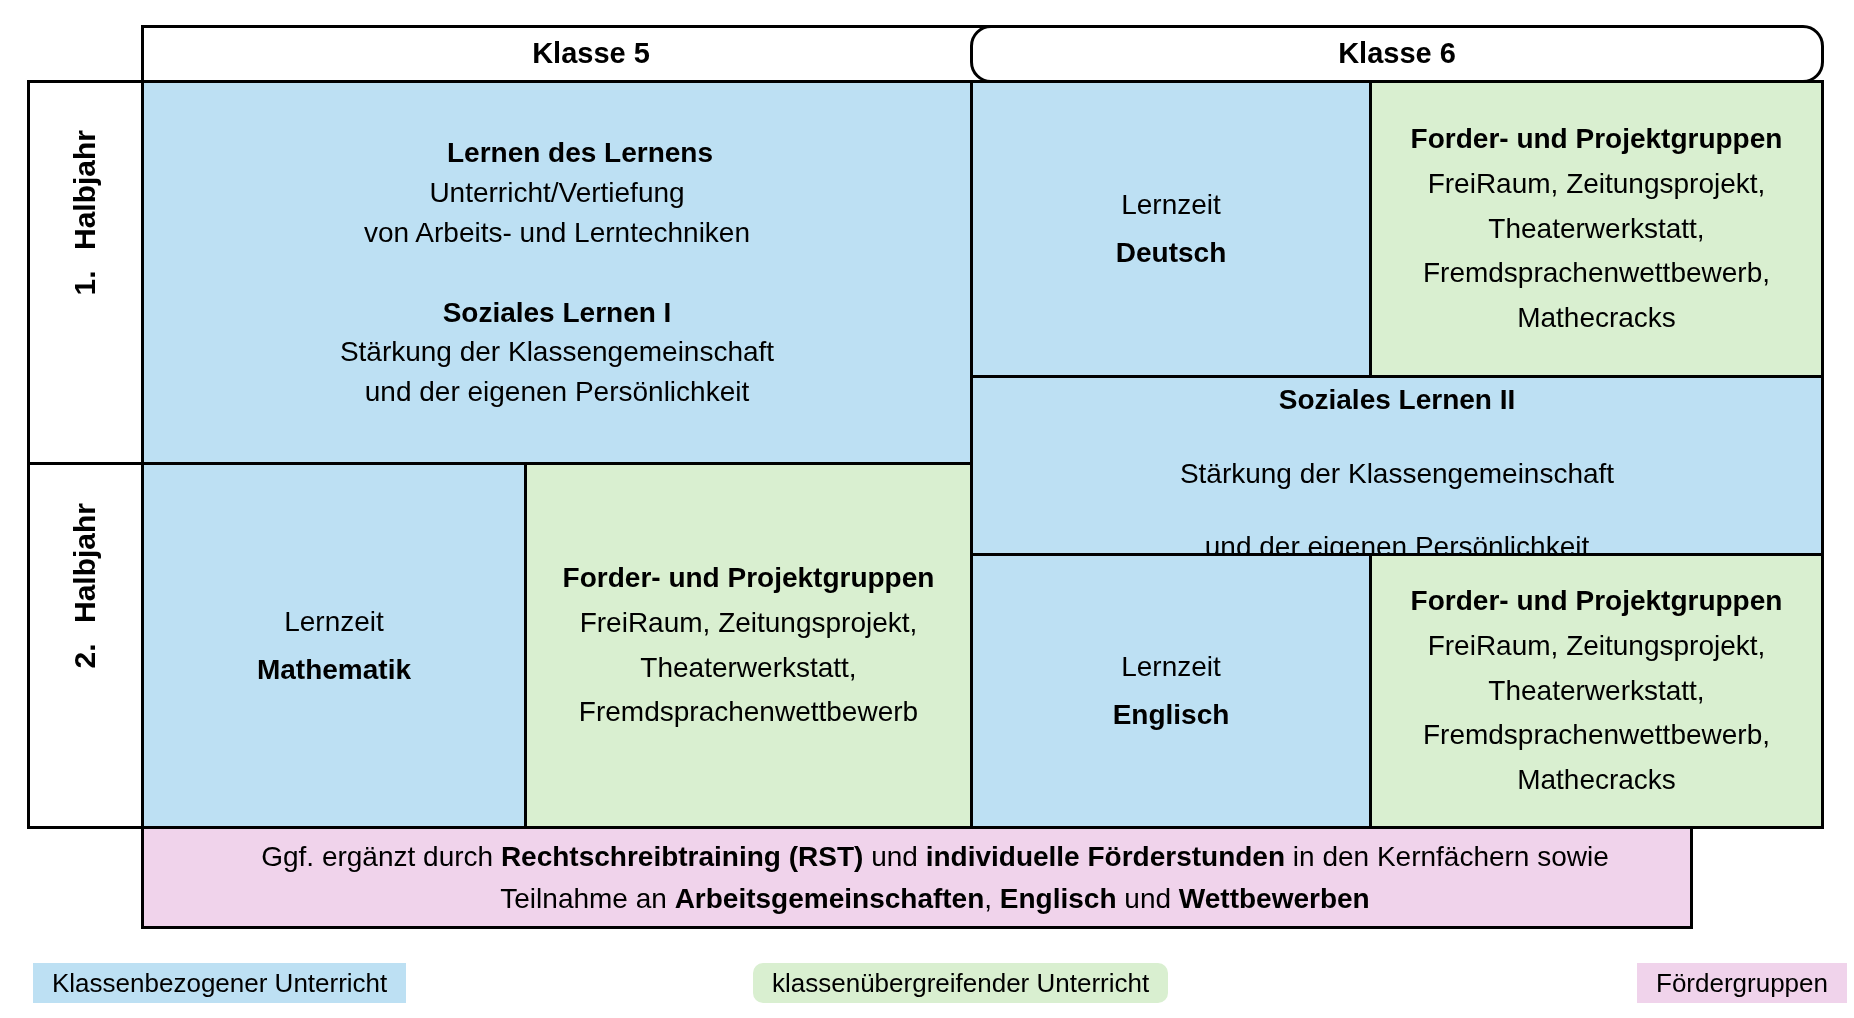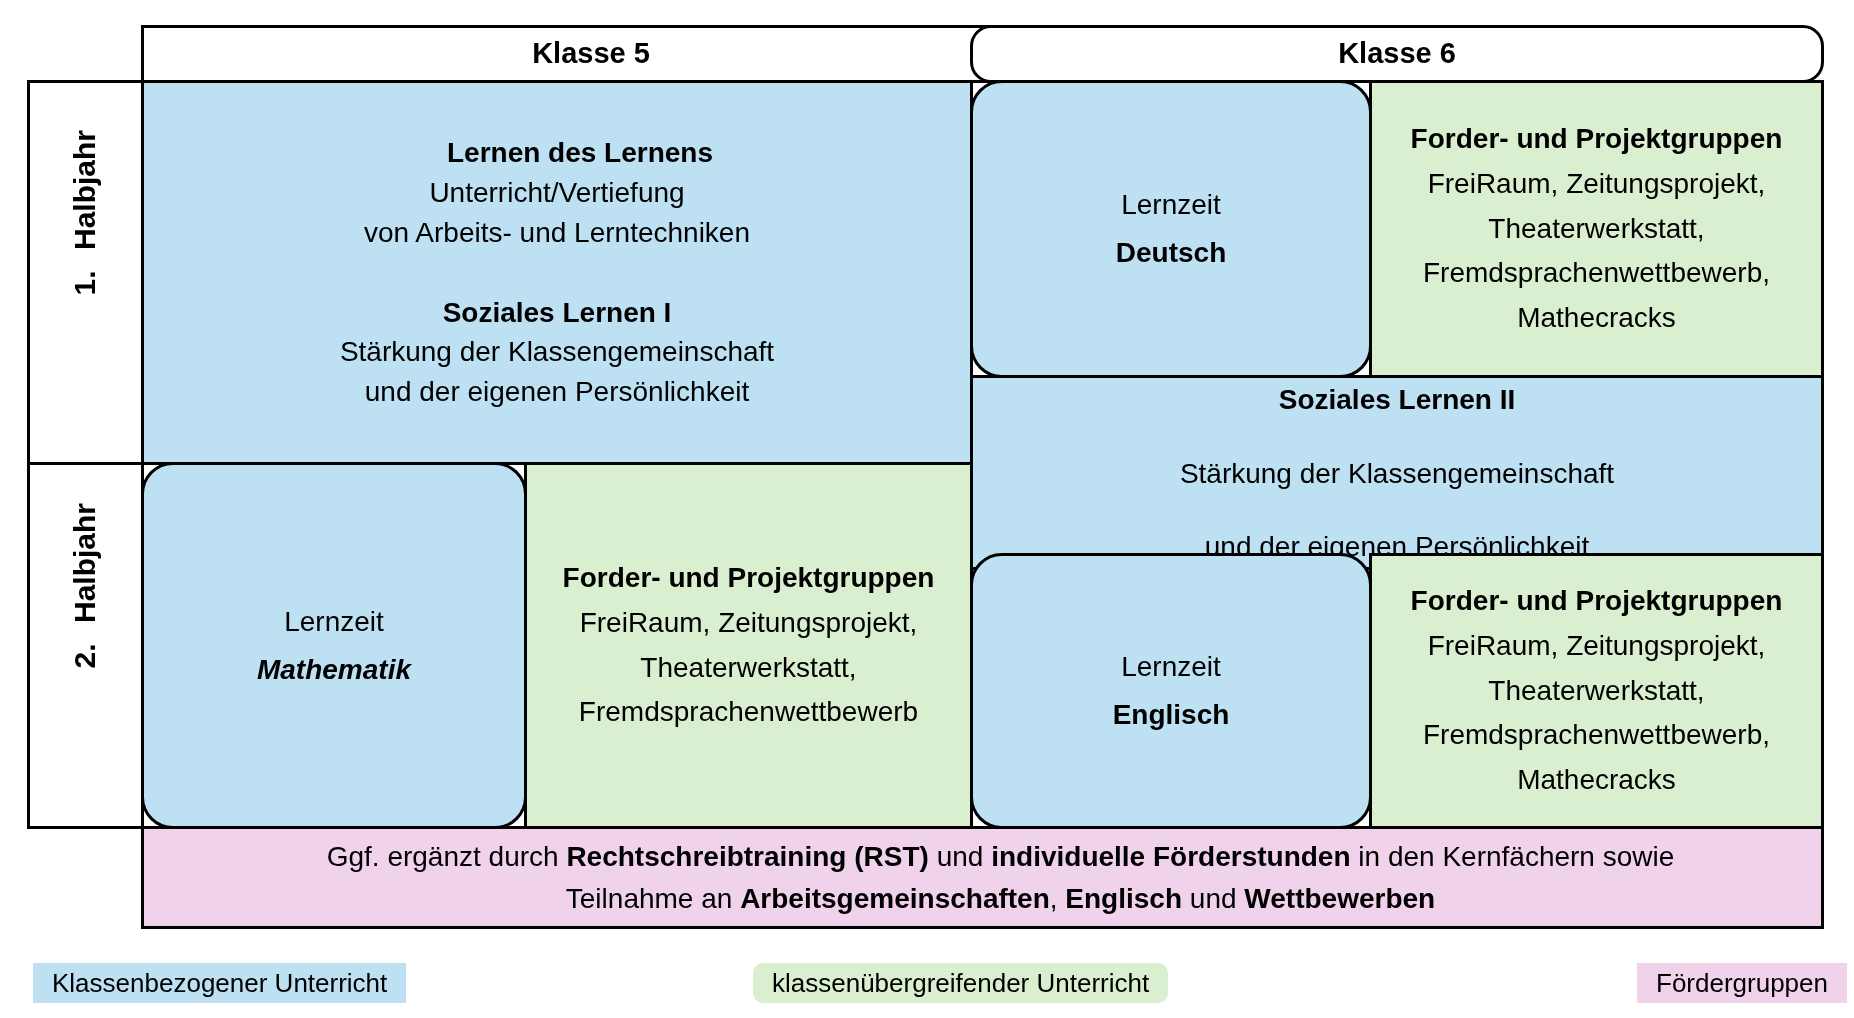--- a/index.html
+++ b/index.html
@@ -39,21 +39,21 @@
     padding-bottom: 120px;
   }
   .vlabel {
     writing-mode: vertical-rl;
     transform: rotate(180deg);
     font-weight: 700;
     font-size: 30px;
     word-spacing: 12px;
     white-space: nowrap;
   }
-  .lh-lernzeit { line-height: 1.7; border-radius: 32px; }
+  .lh-lernzeit { line-height: 1.7; }
   .lh-green   { line-height: 1.6; }
   .lh-soziales{ line-height: 1.6; }
   .footer-cell{ line-height: 1.5; }
   .legend-item {
     position: absolute;
     top: 963px;
     height: 40px;
     display: inline-flex;
     align-items: center;
     padding: 0 19px;
@@ -67,21 +67,21 @@
   #lbl-hj1       { left:27px;   top:80px;  width:117px; height:385px; }
   #lbl-hj2       { left:27px;   top:462px; width:117px; height:367px; }
   #k5-r1         { left:141px;  top:80px;  width:832px; height:385px; }
   #k5-r2-blue    { left:141px;  top:462px; width:386px; height:367px; }
   #k5-r2-green   { left:524px;  top:462px; width:449px; height:367px; }
   #k6-r1-blue    { left:970px;  top:80px;  width:402px; height:298px; }
   #k6-r1-green   { left:1369px; top:80px;  width:455px; height:298px; }
   #k6-soziales   { left:970px;  top:375px; width:854px; height:195px;gap:32px; }
   #k6-r3-blue    { left:970px;  top:553px; width:402px; height:276px; }
   #k6-r3-green   { left:1369px; top:553px; width:455px; height:276px; }
-  #footer-row    { left:141px;  top:826px; width:1683px; height:103px;padding-left:36px; }
+  #footer-row    { left:141px;  top:826px; width:1552px; height:103px;padding-left:36px; }
   #legend-blue   { left:33px; }
   #legend-green  { left:753px;border-radius:10px; }
   #legend-pink   { left:1637px; }
 </style>
 </head>
 <body>
 
 <div id="stage">
 
   <div class="cell header-cell" id="hdr-k5">Klasse 5</div>
@@ -98,21 +98,21 @@
       <div class="line"><span style="font-weight: 700; margin-left: 46px;">Lernen des Lernens</span></div>
       <div class="line"><span>Unterricht/Vertiefung</span></div>
       <div class="line"><span>von Arbeits- und Lerntechniken</span></div>
       <div class="line empty"><span></span></div>
       <div class="line"><span style="font-weight: 700;">Soziales Lernen I</span></div>
       <div class="line"><span>Stärkung der Klassengemeinschaft</span></div>
       <div class="line"><span>und der eigenen Persönlichkeit</span></div>
     </div>
   <div class="cell lh-lernzeit" id="k5-r2-blue" style="background-color: rgb(189, 224, 243);">
       <div class="line"><span>Lernzeit</span></div>
-      <div class="line"><span style="font-weight: 700; font-style: italic;">Mathematik</span></div>
+      <div class="line"><span style="font-weight: 700;">Mathematik</span></div>
     </div>
   <div class="cell lh-green" id="k5-r2-green" style="background-color: rgb(217, 239, 208);">
       <div class="line"><span style="font-weight: 700;">Forder- und Projektgruppen</span></div>
       <div class="line"><span>FreiRaum, Zeitungsprojekt,</span></div>
       <div class="line"><span>Theaterwerkstatt,</span></div>
       <div class="line"><span>Fremdsprachenwettbewerb</span></div>
     </div>
 
   <div class="cell lh-lernzeit" id="k6-r1-blue" style="background-color: rgb(189, 224, 243);">
       <div class="line"><span>Lernzeit</span></div>

